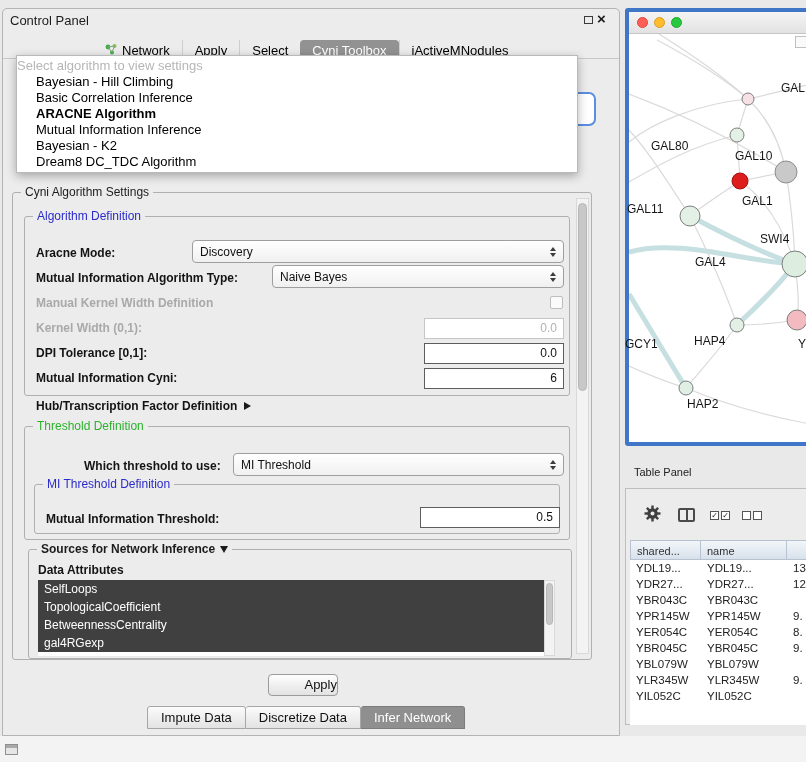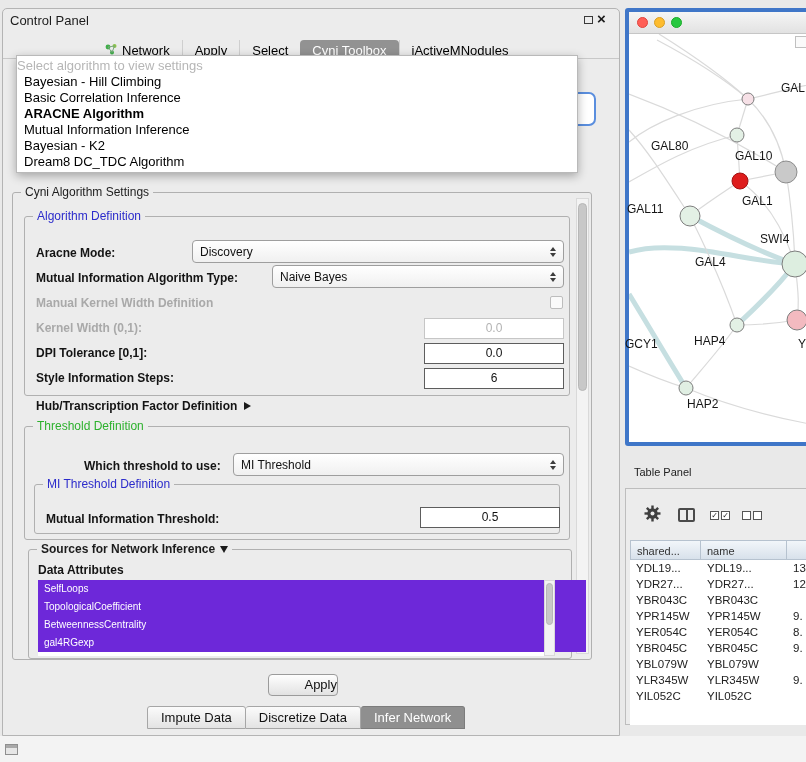--- a/index.html
+++ b/index.html
@@ -25,35 +25,35 @@
   .lbl.dis{color:#a9a9a9}
   .plain{font-weight:bold}
   
   .combo{position:absolute;height:23px;border:1px solid #9e9e9e;border-radius:4px;background:linear-gradient(#ffffff,#f0f0f0);display:flex;align-items:center;padding:0 7px;font-size:12px;color:#111}
   .combo-arrows{margin-left:auto;display:flex;flex-direction:column;gap:2px}
   .tri-up{width:0;height:0;border-left:3.5px solid transparent;border-right:3.5px solid transparent;border-bottom:4px solid #3c3c3c}
   .tri-dn{width:0;height:0;border-left:3.5px solid transparent;border-right:3.5px solid transparent;border-top:4px solid #3c3c3c}
   .tri-right{width:0;height:0;border-top:4.5px solid transparent;border-bottom:4.5px solid transparent;border-left:7px solid #1a1a1a}
   .tri-down{width:0;height:0;border-left:4.5px solid transparent;border-right:4.5px solid transparent;border-top:7px solid #1a1a1a}
   
-  .tin{position:absolute;height:21px;border:1px solid #5d5d5d;background:#fff;font-size:12px;text-align:center;padding:0 6px;line-height:19px;color:#111}
+  .tin{position:absolute;height:21px;border:1px solid #5d5d5d;background:#fff;font-size:12px;text-align:right;padding:0 6px;line-height:19px;color:#111}
   .tin.dis{border-color:#c6c6c6;color:#b3b3b3}
   .cbx{position:absolute;width:13px;height:13px;border:1px solid #bdbdbd;border-radius:2px;background:#fafafa}
   
   .popup{left:16px;top:55px;width:562px;height:118px;background:#fff;border:1px solid #b9b9b9;box-shadow:0 3px 9px rgba(0,0,0,.30);z-index:60;padding-top:2px}
   .menu-ph{color:#b6b6b6;font-size:13px;height:16px;line-height:16px}
-  .menu-item{font-size:13px;height:16px;line-height:16px;padding-left:7px;color:#000;white-space:nowrap}
+  .menu-item{font-size:13px;height:16px;line-height:16px;padding-left:19px;color:#000;white-space:nowrap}
   .menu-item.sel{font-weight:bold}
   .help-btn{left:566px;top:92px;width:30px;height:34px;border:2px solid #5a8ede;border-radius:7px;background:#fff;z-index:5}
   
   .sbv{position:absolute;background:#f3f3f3;border:1px solid #d9d9d9}
   .sb-thumb{position:absolute;left:1px;right:1px;background:#c8c8c8;border:1px solid #b7b7b7;border-radius:6px}
   
   .attr-list{position:absolute;background:#fff}
-  .attr-item{height:18px;line-height:18px;background:#6d28d9;color:#fff;font-size:10px;padding-left:6px;white-space:nowrap;width:548px;overflow:hidden}
+  .attr-item{height:18px;line-height:18px;background:#404040;color:#fff;font-size:12px;padding-left:6px;white-space:nowrap;width:506px;overflow:hidden}
   
   .btn{position:absolute;border:1px solid #9b9b9b;border-radius:4px;background:linear-gradient(#fefefe,#e2e2e2);font-size:13px;color:#111;text-align:right;line-height:20px}
   .btabs{left:147px;top:706px;height:23px;display:flex}
   .btab{height:23px;line-height:21px;padding:0 13px;font-size:13px;border:1px solid #a6a6a6;border-left:none;background:linear-gradient(#fbfbfb,#e3e3e3);color:#111;border-radius:3px 3px 0 0;white-space:nowrap}
   .btab:first-child{border-left:1px solid #a6a6a6}
   .btab.sel{background:#8f8f8f;color:#fff;border-color:#7c7c7c}
   
   .netwin{left:625px;top:8px;width:200px;height:438px;border:4px solid #3f76c8;border-radius:3px;background:#fff}
   .net-titlebar{position:absolute;left:0;top:0;right:0;height:22px;background:linear-gradient(#f5f5f5,#e2e2e2);border-bottom:1px solid #c6c6c6;display:flex;align-items:center;padding-left:8px;gap:6px}
   .tl{width:11px;height:11px;border-radius:50%}
@@ -140,21 +140,21 @@
         <i class="tri-up"></i>
         <i class="tri-dn"></i>
       </span>
   </div>
   <span class="lbl dis" style="left:36px;top:296px">Manual Kernel Width Definition</span>
   <div class="cbx" style="left:550px;top:296px"></div>
   <span class="lbl dis" style="left:36px;top:321px">Kernel Width (0,1):</span>
   <div class="tin dis" style="left:424px;top:318px;width:140px">0.0</div>
   <span class="lbl" style="left:36px;top:346px">DPI Tolerance [0,1]:</span>
   <div class="tin" style="left:424px;top:343px;width:140px">0.0</div>
-  <span class="lbl" style="left:36px;top:371px">Style Information Steps:</span>
+  <span class="lbl" style="left:36px;top:371px">Mutual Information Cyni:</span>
   <div class="tin" style="left:424px;top:368px;width:140px">6</div>
 
   <div class="abs" style="left:36px;top:399px;display:flex;align-items:center;gap:7px">
     <span class="lbl" style="position:static">Hub/Transcription Factor Definition</span>
     <i class="tri-right"></i>
   </div>
 
   <div class="fs" style="left:24px;top:426px;width:546px;height:114px">
     <span class="fs-legend green">Threshold Definition</span>
   </div>

